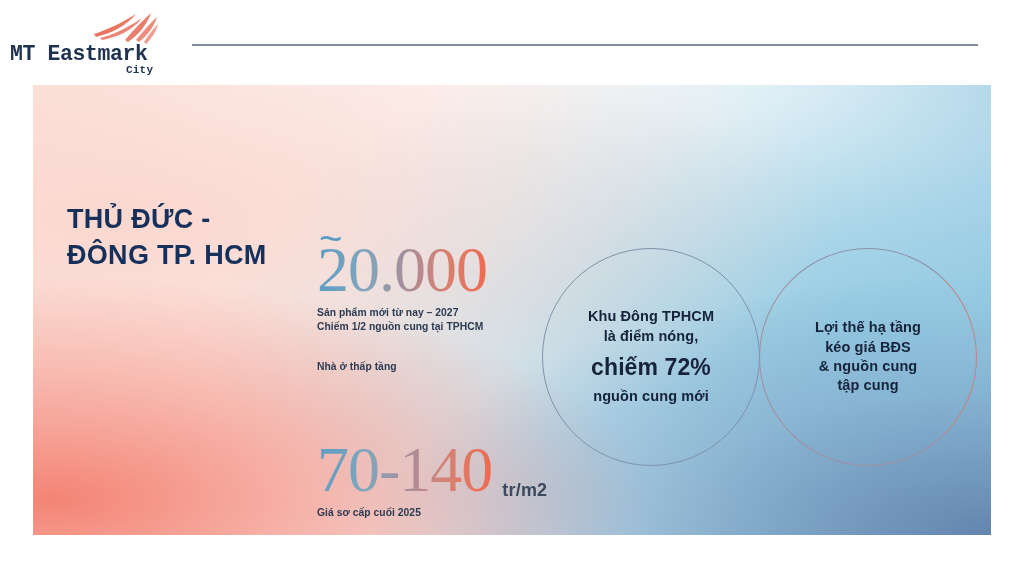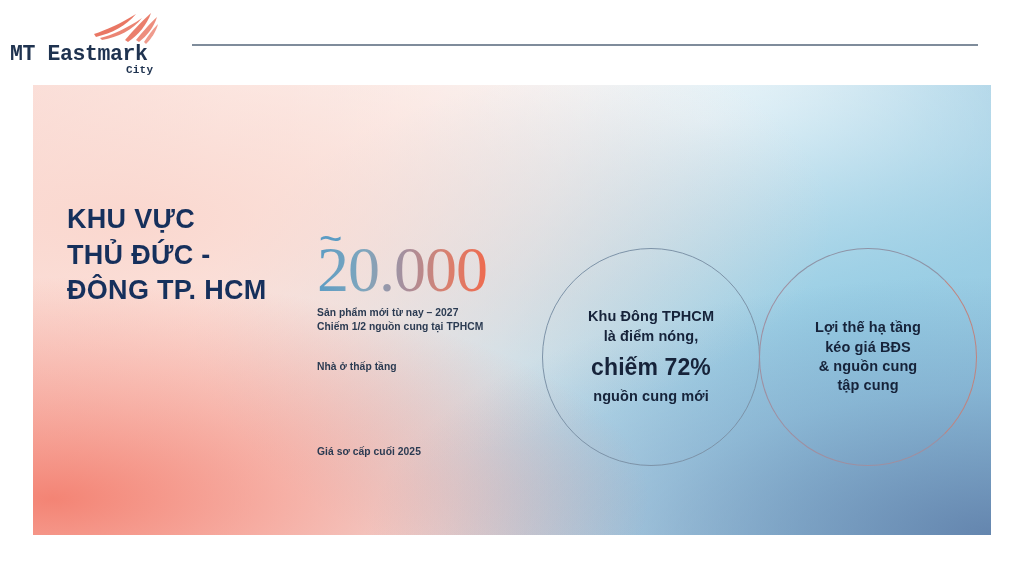--- a/index.html
+++ b/index.html
@@ -128,21 +128,20 @@
     <div id="logo-sub">City</div>
   </div>
 
   <div id="header-rule"></div>
 </div>
 
 <div id="card">
 
   <div id="headline">
     <div id="hl-bold-group">
-      <div class="hl-bold">KHU VỰC</div>
       <div class="hl-bold">THỦ ĐỨC -</div>
       <div class="hl-bold">ĐÔNG TP. HCM</div>
     </div>
   </div>
 
   <div id="stats">
 
     <div class="stat" id="stat-20000">
       <div style="position:relative;">
         <span class="stat-tilde" style="left:2px; top:-22px;">~</span>
@@ -150,20 +149,24 @@
       </div>
       <div class="stat-cap">Sản phẩm mới từ nay – 2027</div>
       <div class="stat-cap" style="margin-top:0;">Chiếm 1/2 nguồn cung tại TPHCM</div>
     </div>
 
     <div class="stat" id="stat-30">
       <div class="stat-cap">Nhà ở thấp tầng</div>
     </div>
 
     <div class="stat" id="stat-70140">
+      <div style="display:flex; align-items:flex-end;">
+        <span class="stat-num">70-140</span>
+        <span class="stat-suffix">tr/m2</span>
+      </div>
       <div class="stat-cap">Giá sơ cấp cuối 2025</div>
     </div>
   </div>
 
   <div class="circle" id="circle-left">
     <div class="circle-text">
       <div class="ct-sm">Khu Đông TPHCM</div>
       <div class="ct-sm">là điểm nóng,</div>
       <div class="ct-lg">chiếm 72%</div>
       <div class="ct-sm">nguồn cung mới</div>

